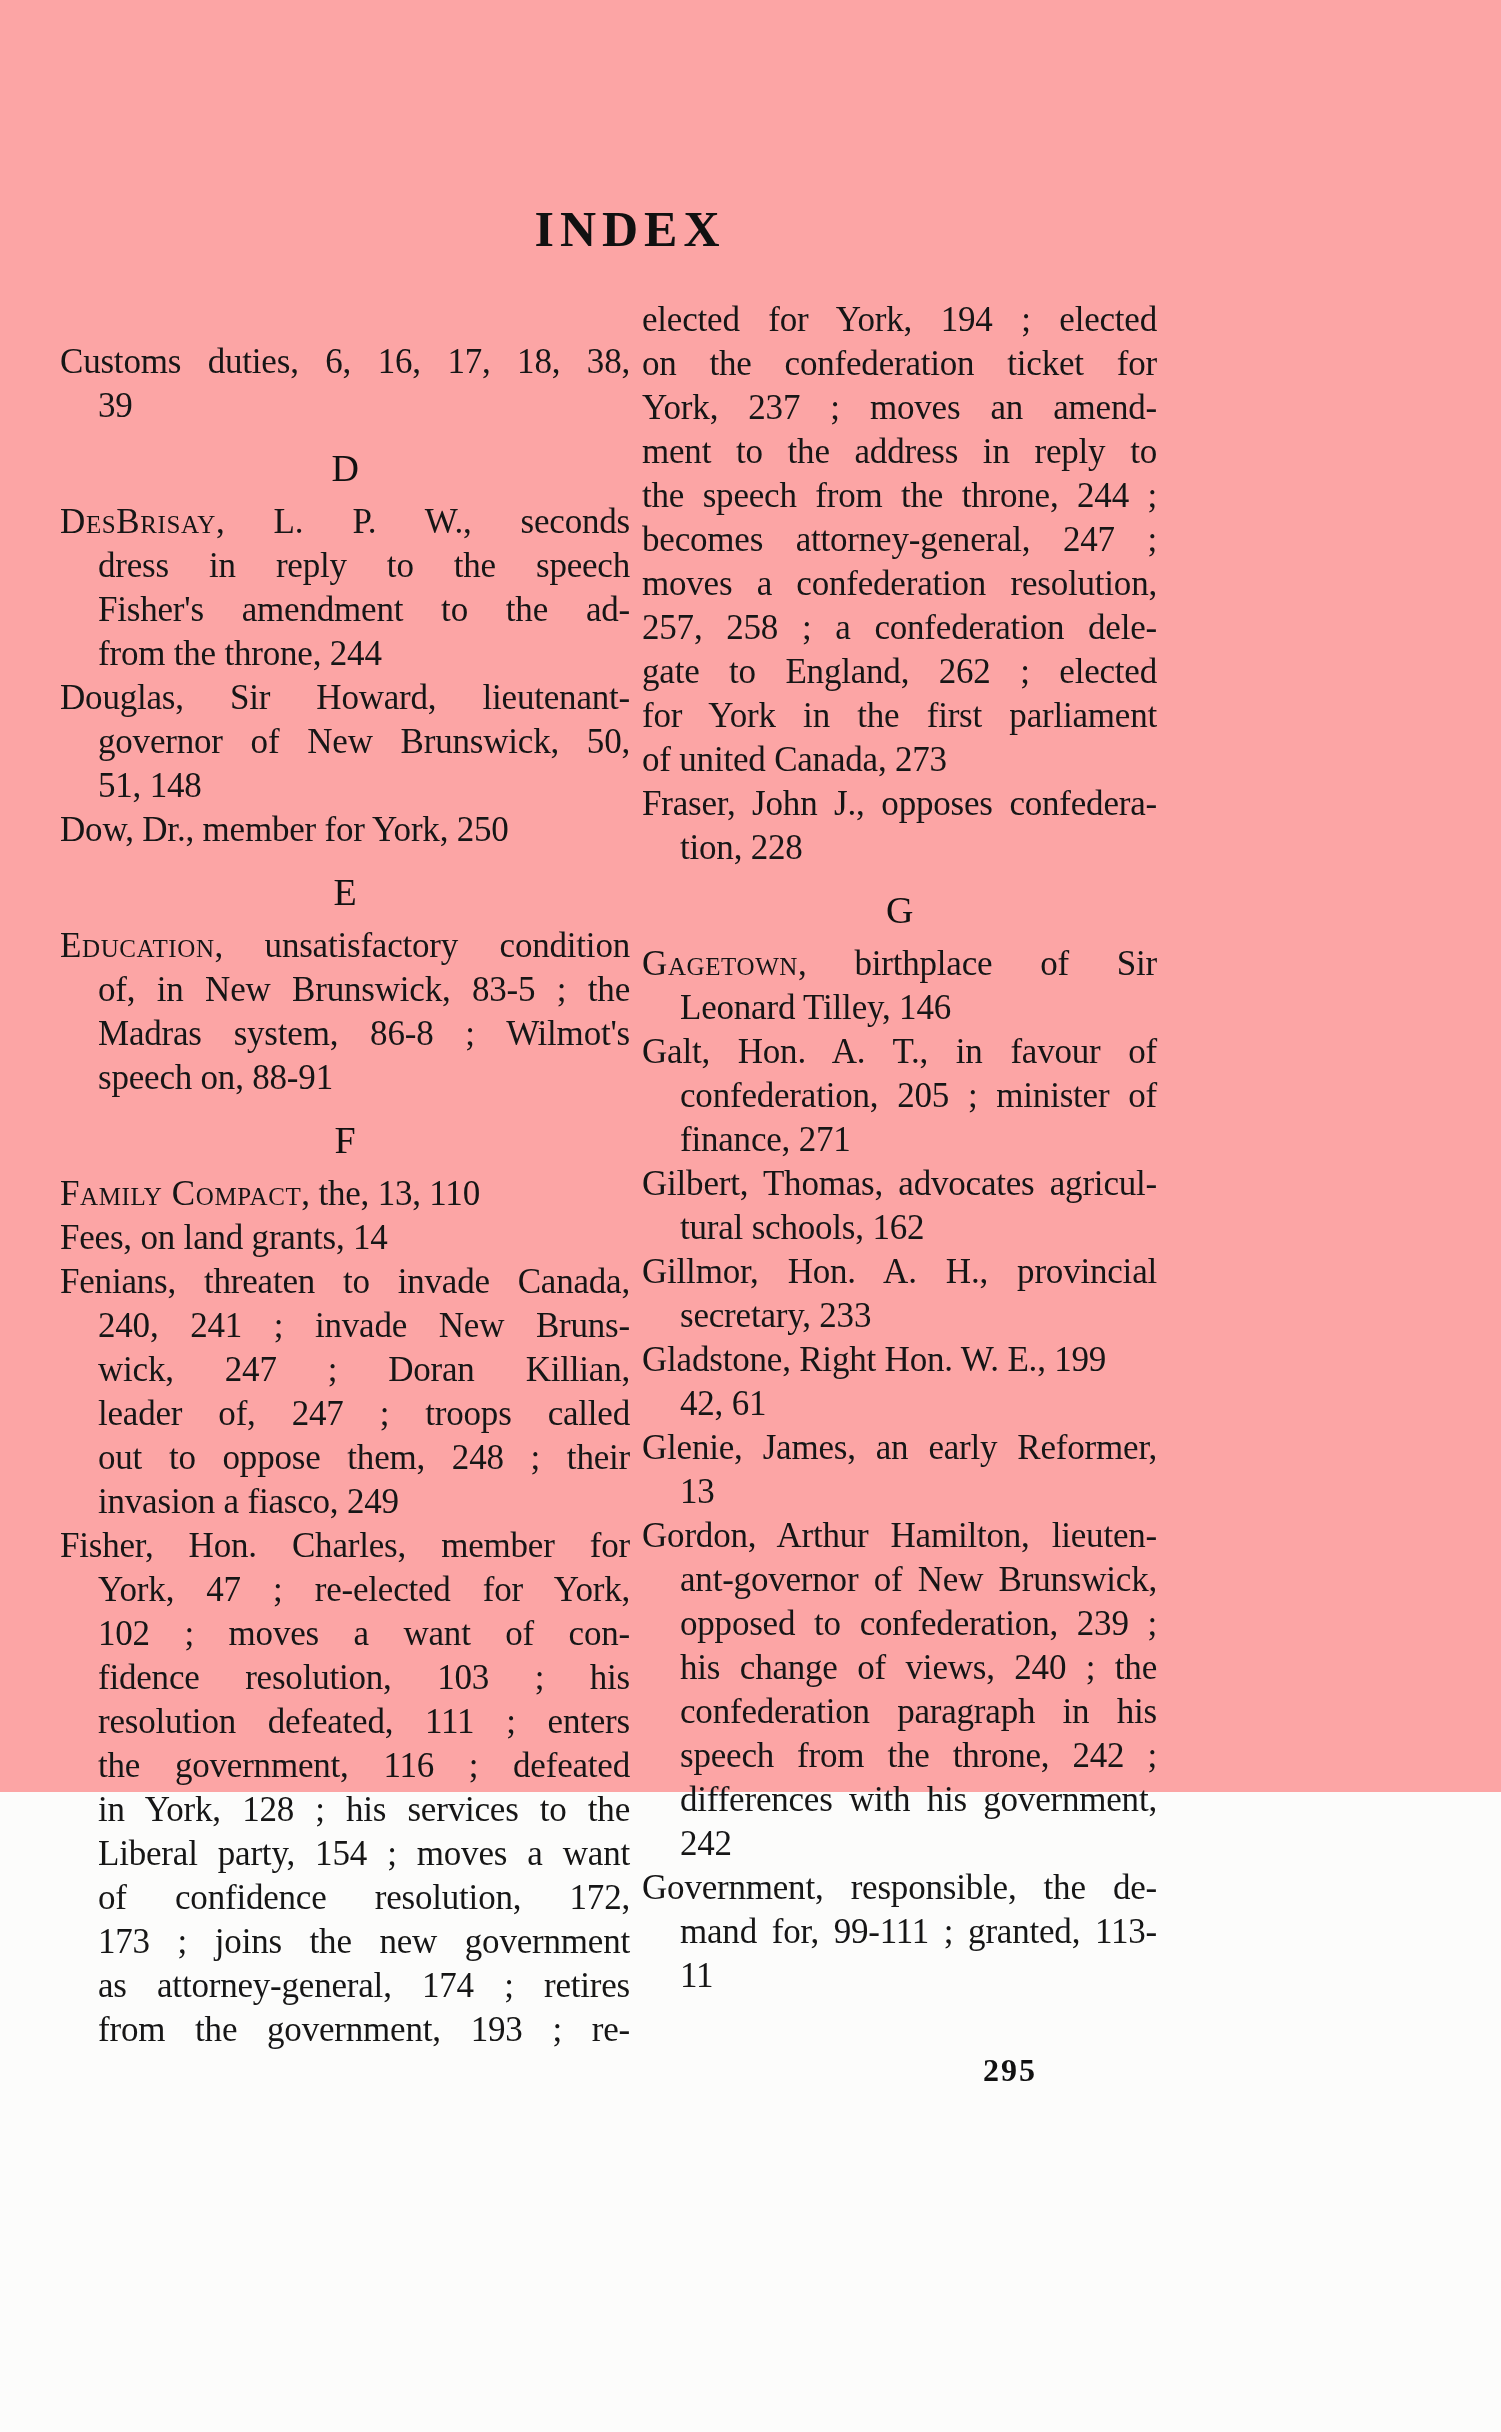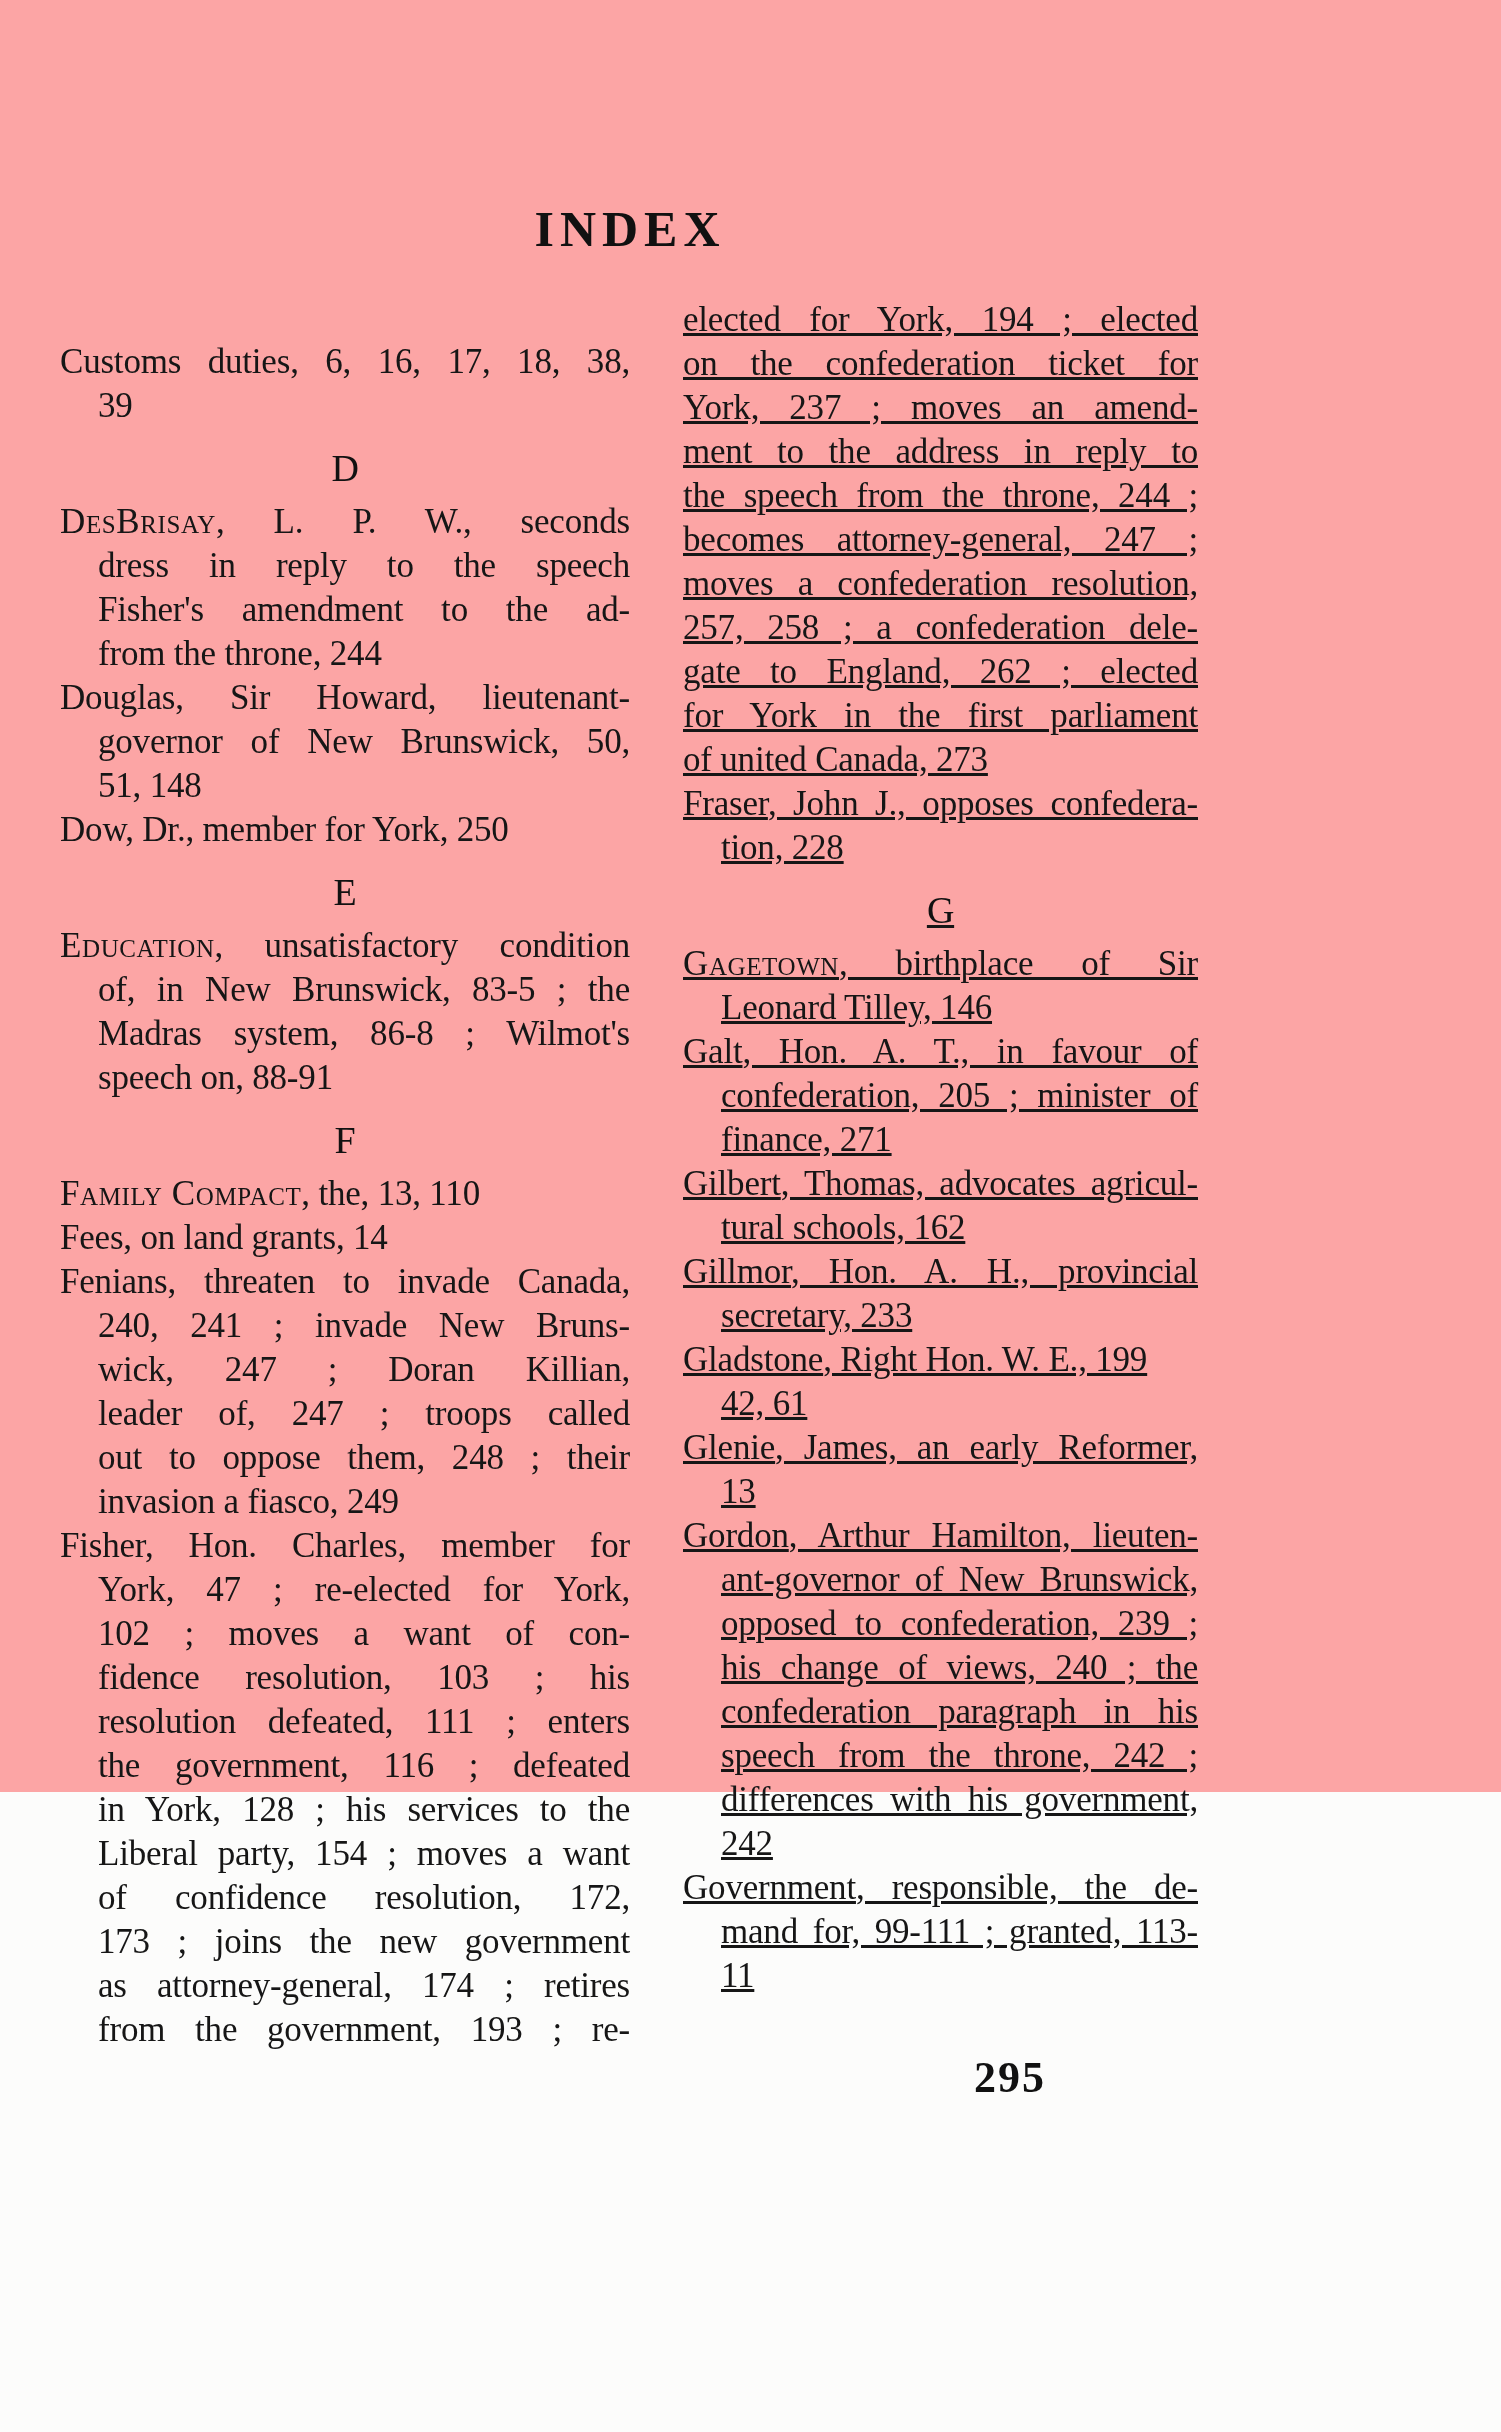--- a/index.html
+++ b/index.html
@@ -33,21 +33,21 @@
     color: #111;
   }
   .col {
     position: absolute;
     top: 298px;
     font-size: 35px;
     line-height: 44px;
     letter-spacing: -0.2px;
   }
   .col-left  { left: 60px;  width: 570px; margin-top: 42px; }
-  .col-right { left: 683px; width: 515px; text-decoration: underline; }
+  .col-right { left: 642px; width: 515px; }
   .entry { margin: 0; }
   .line {
     text-align: justify;
     text-align-last: justify;
     white-space: nowrap;
     overflow: visible;
   }
   .line.last {
     text-align: left;
     text-align-last: left;
@@ -61,21 +61,21 @@
     font-size: 38px;
     line-height: 44px;
     color: #111;
   }
   .page-number {
     position: absolute;
     top: 2052px;
     left: 850px;
     width: 320px;
     text-align: center;
-    font-size: 44px;
+    font-size: 32px;
     font-weight: 600;
     letter-spacing: 2px;
     color: #111;
   }
 </style>
 </head>
 <body>
 
 <div class="page">
   <h1 class="page-title">INDEX</h1>

